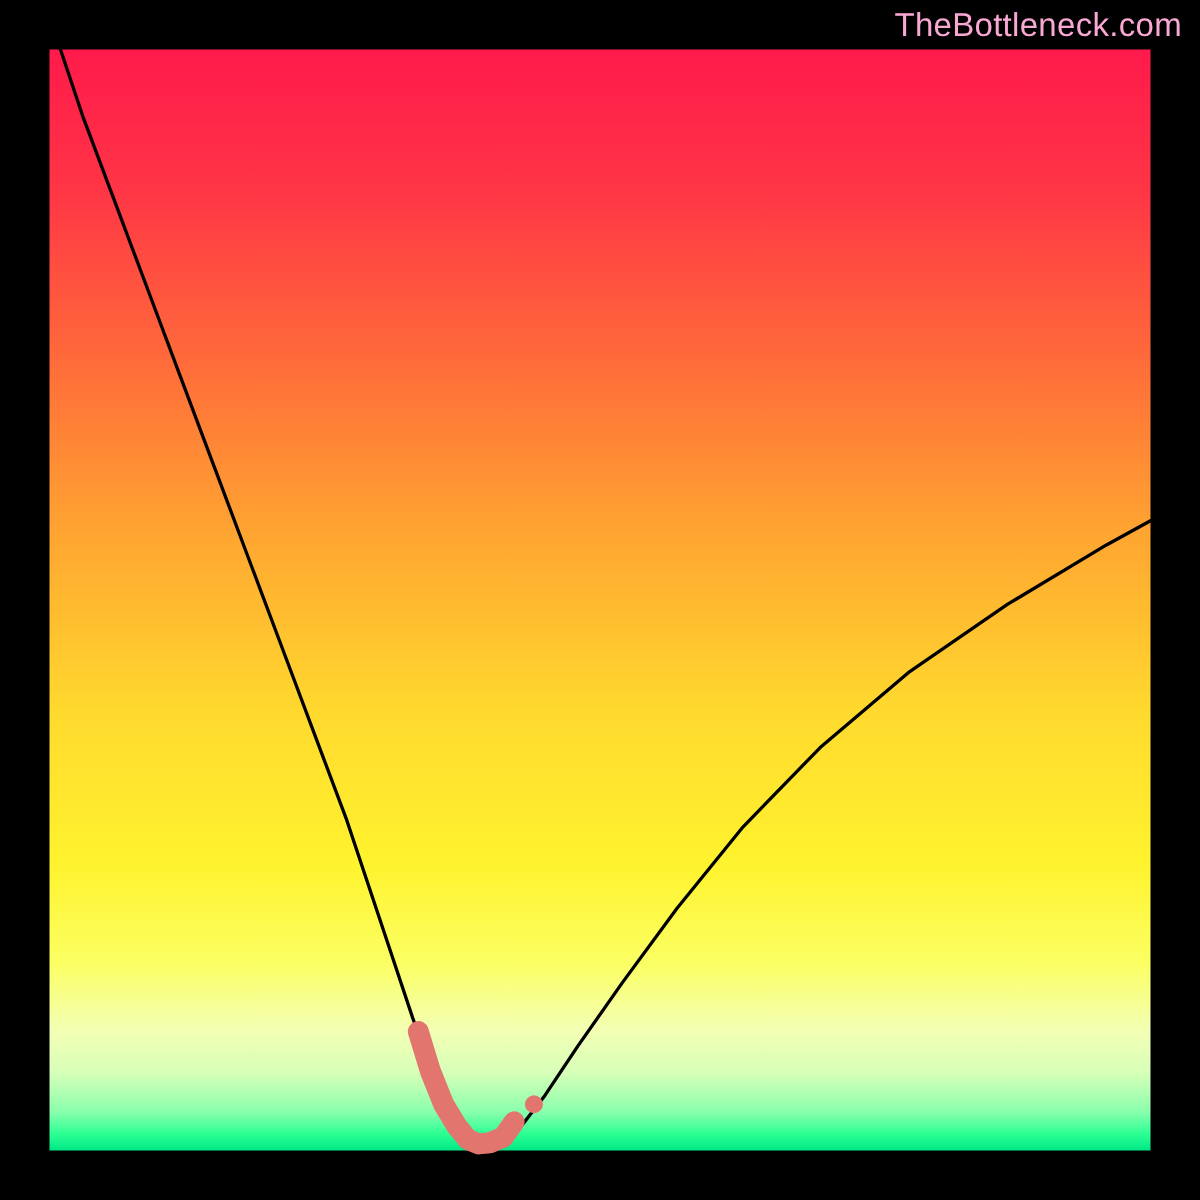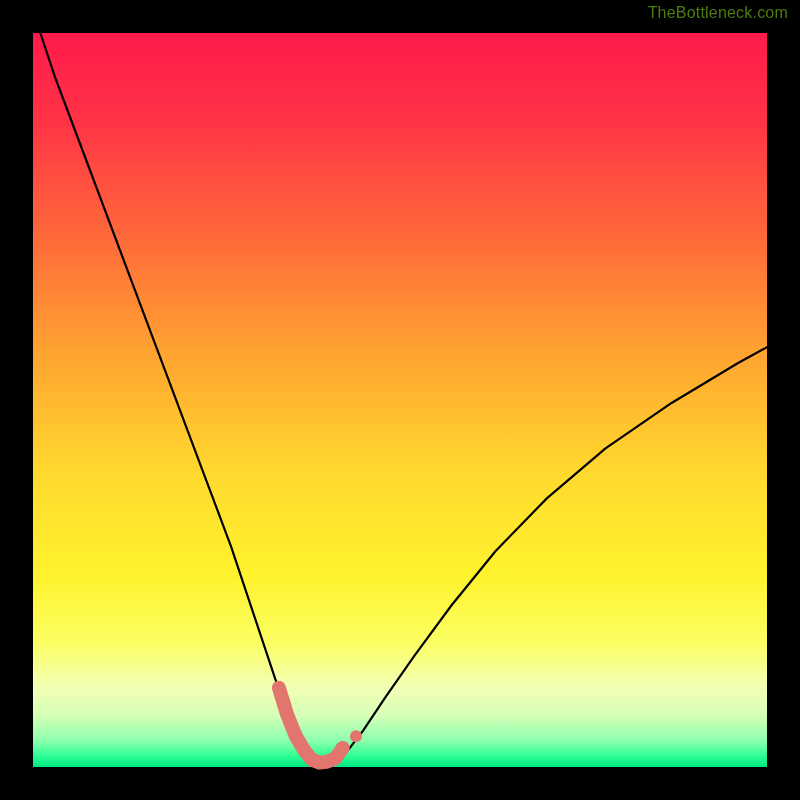--- a/index.html
+++ b/index.html
@@ -16,22 +16,22 @@
     left: 0;
     top: 0;
     width: 800px;
     height: 800px;
     background: #000;
   }
   .watermark {
     position: absolute;
     top: 4px;
     right: 12px;
-    color: #4d7c0f;
-    font-size: 16px;
+    color: #f9a8d4;
+    font-size: 22px;
     font-weight: 400;
     letter-spacing: 0.2px;
     z-index: 5;
   }
   svg {
     position: absolute;
     left: 0;
     top: 0;
   }
 </style>

